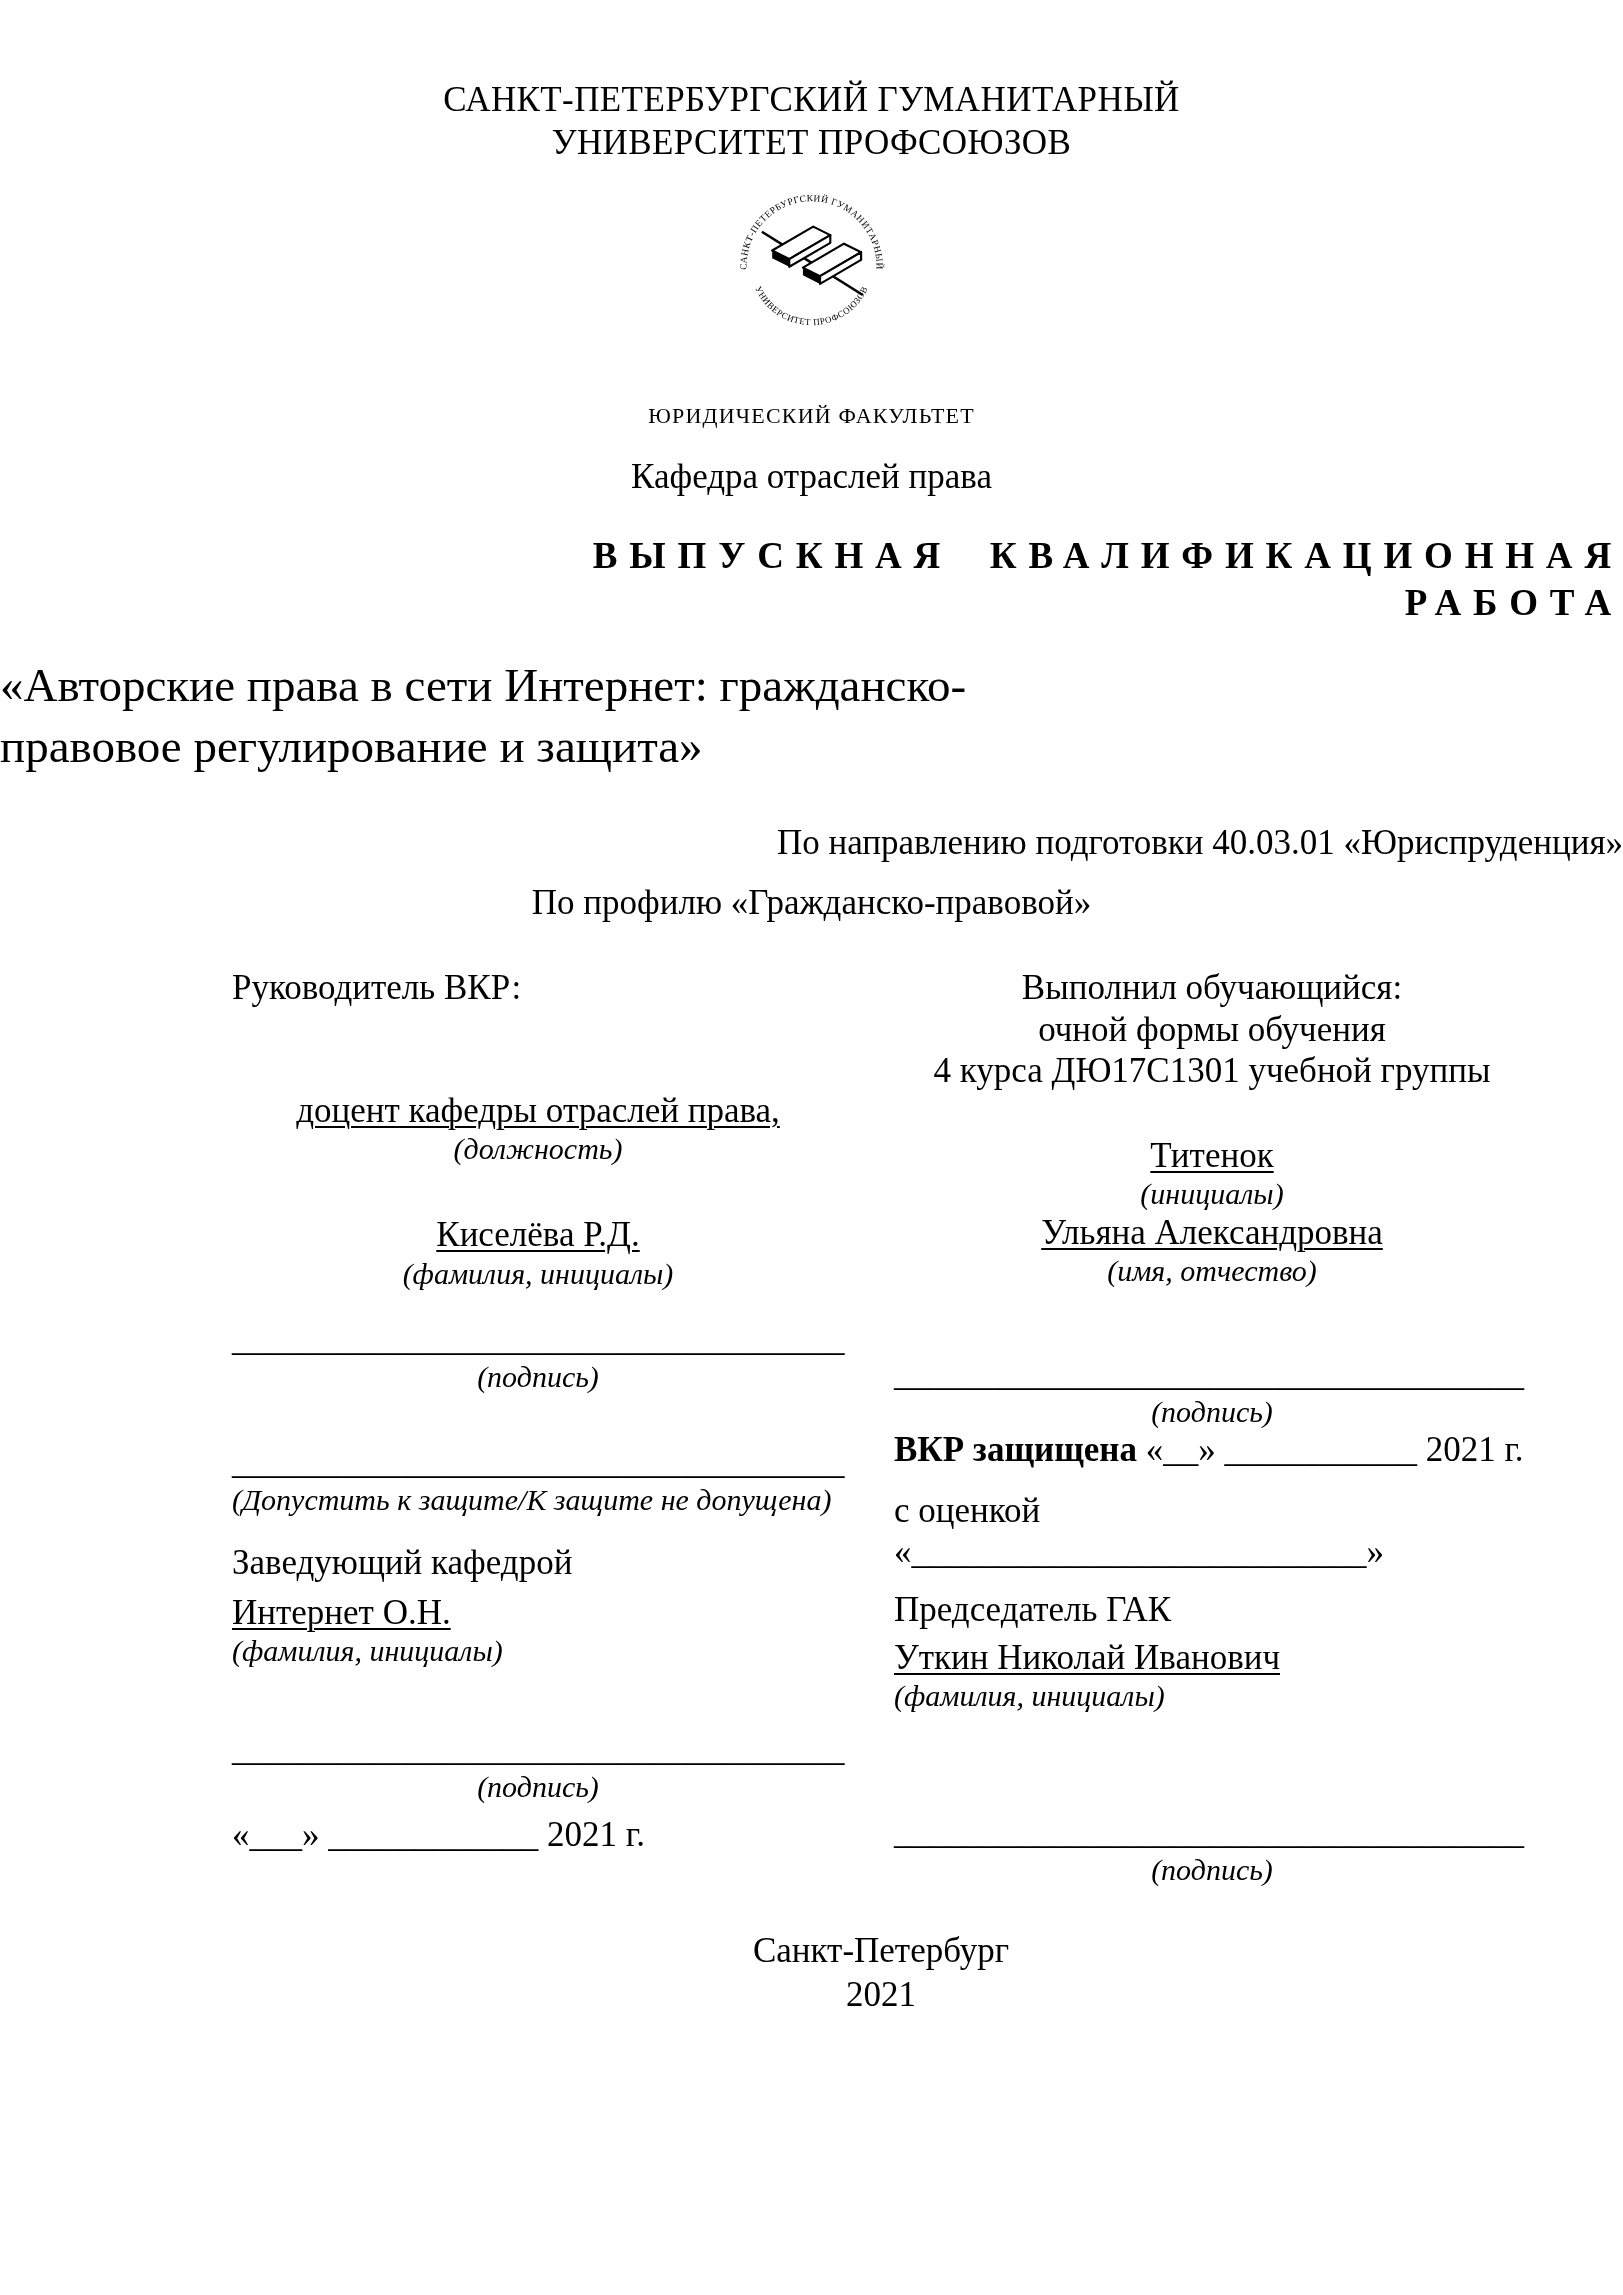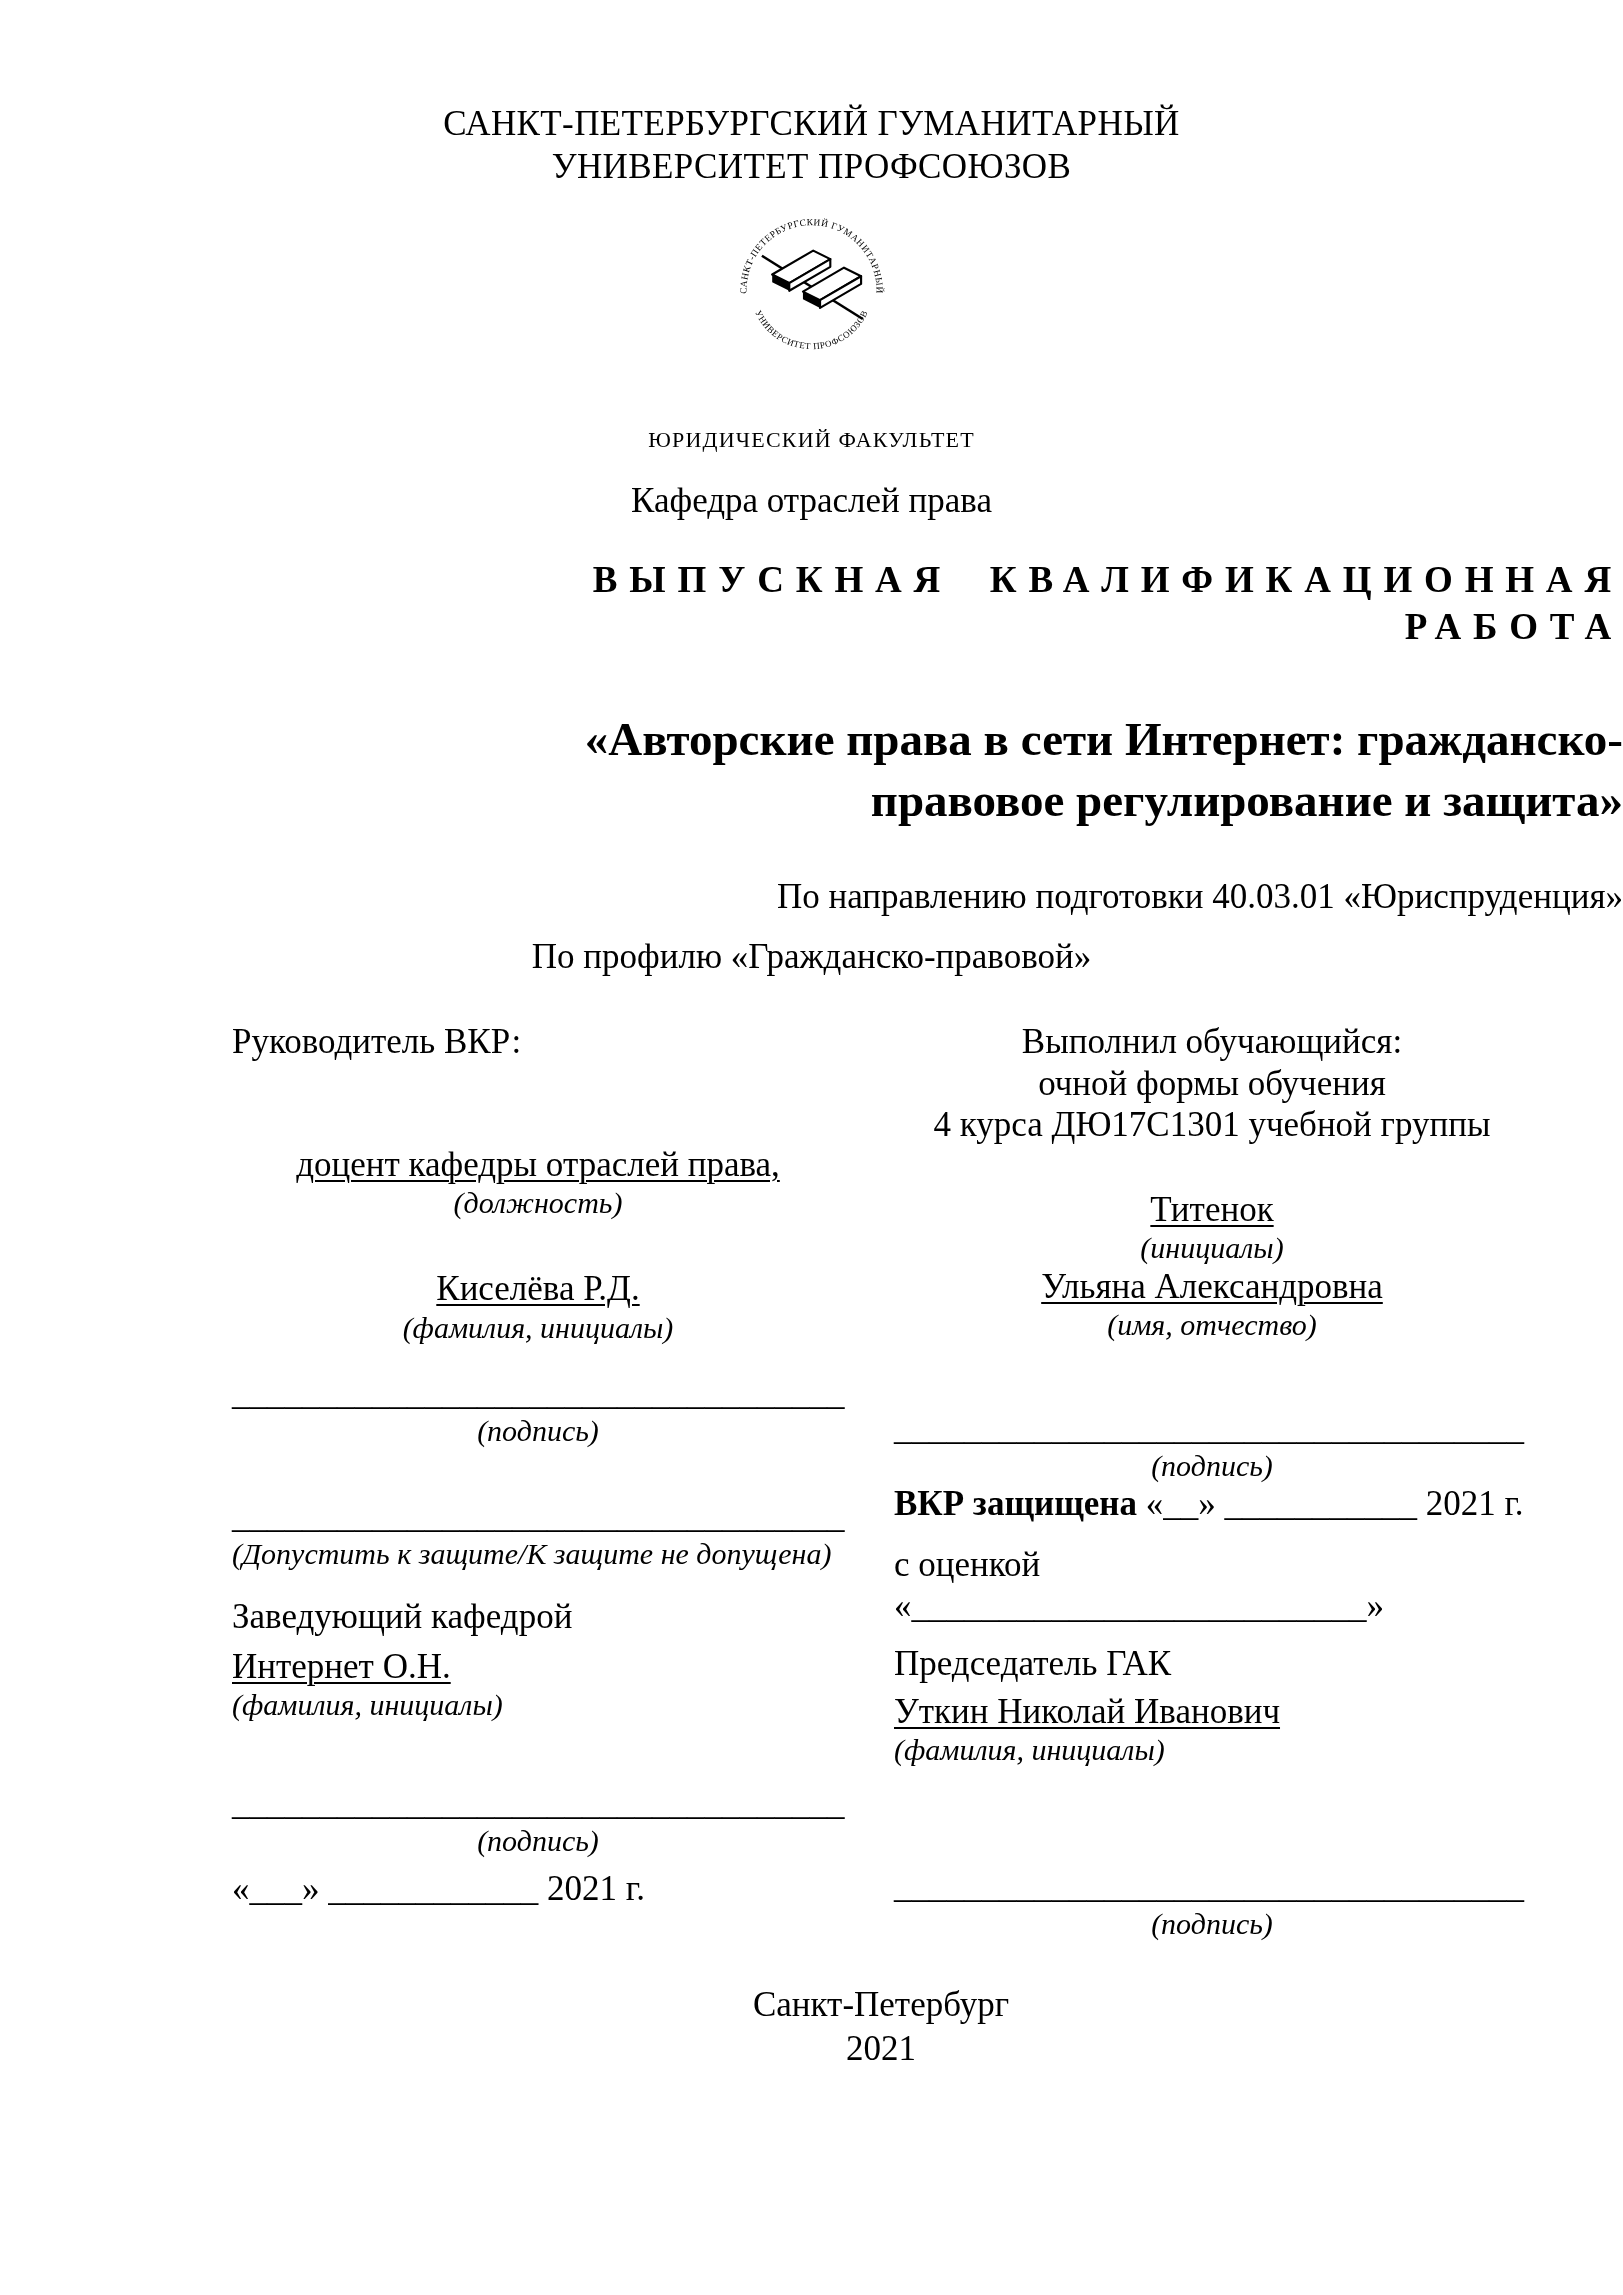--- a/index.html
+++ b/index.html
@@ -2,31 +2,31 @@
 <html style="font-size:12.6px"><head>
 <meta charset="utf-8">
 <style>
   html, body { margin: 0; padding: 0; }
   body {
     width: 1623px; height: 2295px;
     background: #ffffff; color: #000000;
     font-family: "Liberation Serif", serif;
     overflow: hidden;
   }
-  .page { width: 100%; height: 100%; box-sizing: border-box; padding-top: 103px; }
+  .page { width: 100%; height: 100%; box-sizing: border-box; padding-top: 79px; }
   .center { text-align: center; }
   .univ-name { font-size: 35px; line-height: 1.22; text-align: center; letter-spacing: 0.4px; }
   .logo-wrap { display: flex; justify-content: center; margin-top: 12.6px; }
   .logo-text { font-family: "Liberation Serif", serif; font-size: 11px; letter-spacing: 0.6px; fill: #000; }
   .logo-text-sm { font-family: "Liberation Serif", serif; font-size: 10.5px; letter-spacing: 0.6px; fill: #000; }
   .faculty { margin-top: 55px; text-align: center; font-size: 22px; letter-spacing: 1.2px; }
   .department { margin-top: 28px; text-align: center; font-size: 35px; }
   .work-type { margin-top: 35px; text-align: right; font-size: 37px; font-weight: bold;
                letter-spacing: 0.32em; word-spacing: 0.45em; line-height: 1.28; }
-  .title { margin-top: 58px; text-align: right; font-size: 47px; font-weight: bold; line-height: 1.3; }
+  .title { margin-top: 28px; text-align: left; font-size: 47px; font-weight: normal; line-height: 1.3; }
   .direction { margin-top: 46px; text-align: right; font-size: 35px; }
   .profile { margin-top: 20.4px; text-align: center; font-size: 35px; }
   .columns { margin-top: 44px; display: flex; justify-content: space-between;
              padding: 0 93px 0 232px; font-size: 35px; line-height: 1.18; }
   .col-left { width: 612px; }
   .col-right { width: 636px; }
   .cap { font-style: italic; font-size: 30px; line-height: 1.18; }
   .u { text-decoration: underline; text-decoration-thickness: 1.6px; text-underline-offset: 3.9px; }
   .b { font-weight: bold; }
   .footer { margin-top: 42px; text-align: center; font-size: 35px; line-height: 1.25;

